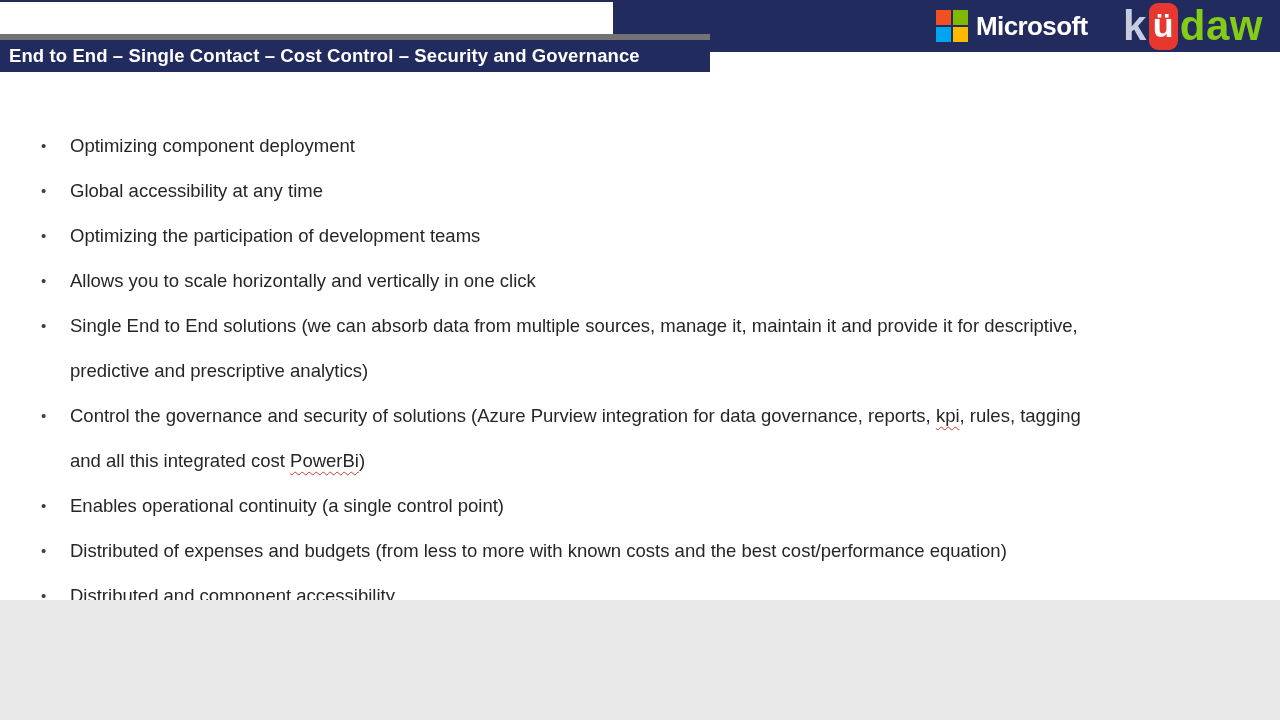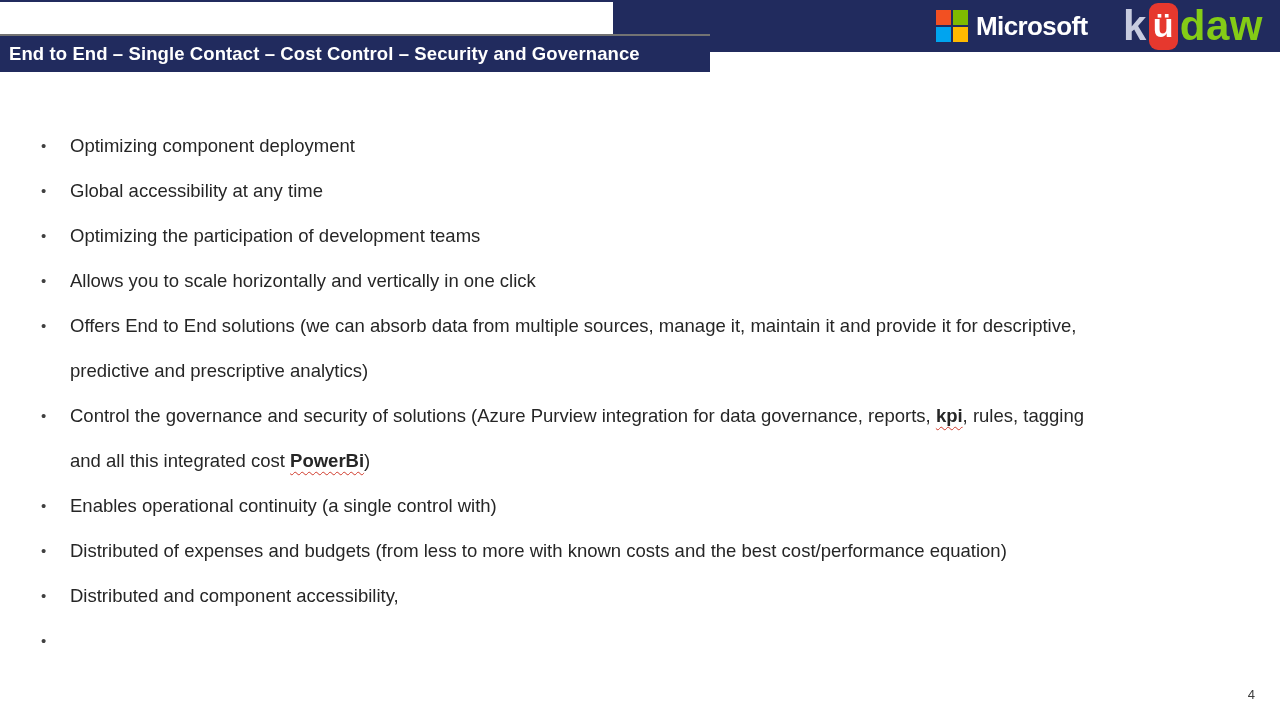--- a/index.html
+++ b/index.html
@@ -1,40 +1,40 @@
 <!DOCTYPE html>
 <html><head>
 <meta charset="utf-8">
 <style>
   * { margin: 0; padding: 0; box-sizing: border-box; }
   html, body { background: #e9e9e9; }
   .slide {
     position: relative;
-    width: 1280px; height: 720px;
+    width: 1280px; height: 600px;
     background: #ffffff;
     overflow: hidden;
     font-family: "Liberation Sans", sans-serif;
   }
   .top-line {
     position: absolute; left: 0; top: 0;
     width: 1280px; height: 2px;
     background: #212b5e;
   }
   .band-right {
     position: absolute; left: 613px; top: 0;
     width: 667px; height: 52px;
     background: #212b5e;
   }
   .title-band {
     position: absolute; left: 0; top: 34px;
     width: 710px; height: 38px;
     background: #212b5e;
     display: flex; align-items: center;
     padding-left: 9px;
-    border-top: 2px solid #737373;
+    border-top: 6px solid #737373;
   }
   .title-band .title {
     color: #ffffff;
     font-size: 18.5px;
     font-weight: 700;
     letter-spacing: 0.1px;
     white-space: nowrap;
   }
   
   .ms-logo {
@@ -94,21 +94,20 @@
     line-height: 45px;
     color: #404040;
   }
   .bullet-line { white-space: nowrap; }
   .misspelled {
     text-decoration: underline;
     text-decoration-style: wavy;
     text-decoration-color: #d03a2b;
     text-decoration-thickness: 1px;
     text-underline-offset: 4px;
-    font-weight: bold;
   }
   .page-number {
     position: absolute; right: 25px; top: 687px;
     font-size: 13px;
     color: #3d3d3d;
   }
 </style>
 </head>
 <body>
 
@@ -158,35 +157,35 @@
       </li>
       <li class="bullet-item">
         <span class="bullet-marker">•</span>
         <div>
           <div class="bullet-line"><span>Allows you to scale horizontally and vertically in one click</span></div>
         </div>
       </li>
       <li class="bullet-item">
         <span class="bullet-marker">•</span>
         <div>
-          <div class="bullet-line"><span>Offers End to End solutions (we can absorb data from multiple sources, manage it, maintain it and provide it for descriptive,</span></div>
+          <div class="bullet-line"><span>Single End to End solutions (we can absorb data from multiple sources, manage it, maintain it and provide it for descriptive,</span></div>
           <div class="bullet-line"><span>predictive and prescriptive analytics)</span></div>
         </div>
       </li>
       <li class="bullet-item">
         <span class="bullet-marker">•</span>
         <div>
           <div class="bullet-line"><span>Control the governance and security of solutions (Azure Purview integration for data governance, reports, </span><span class="misspelled">kpi</span><span>, rules, tagging</span></div>
           <div class="bullet-line"><span>and all this integrated cost </span><span class="misspelled">PowerBi</span><span>)</span></div>
         </div>
       </li>
       <li class="bullet-item">
         <span class="bullet-marker">•</span>
         <div>
-          <div class="bullet-line"><span>Enables operational continuity (a single control with)</span></div>
+          <div class="bullet-line"><span>Enables operational continuity (a single control point)</span></div>
         </div>
       </li>
       <li class="bullet-item">
         <span class="bullet-marker">•</span>
         <div>
           <div class="bullet-line"><span>Distributed of expenses and budgets (from less to more with known costs and the best cost/performance equation)</span></div>
         </div>
       </li>
       <li class="bullet-item">
         <span class="bullet-marker">•</span>

